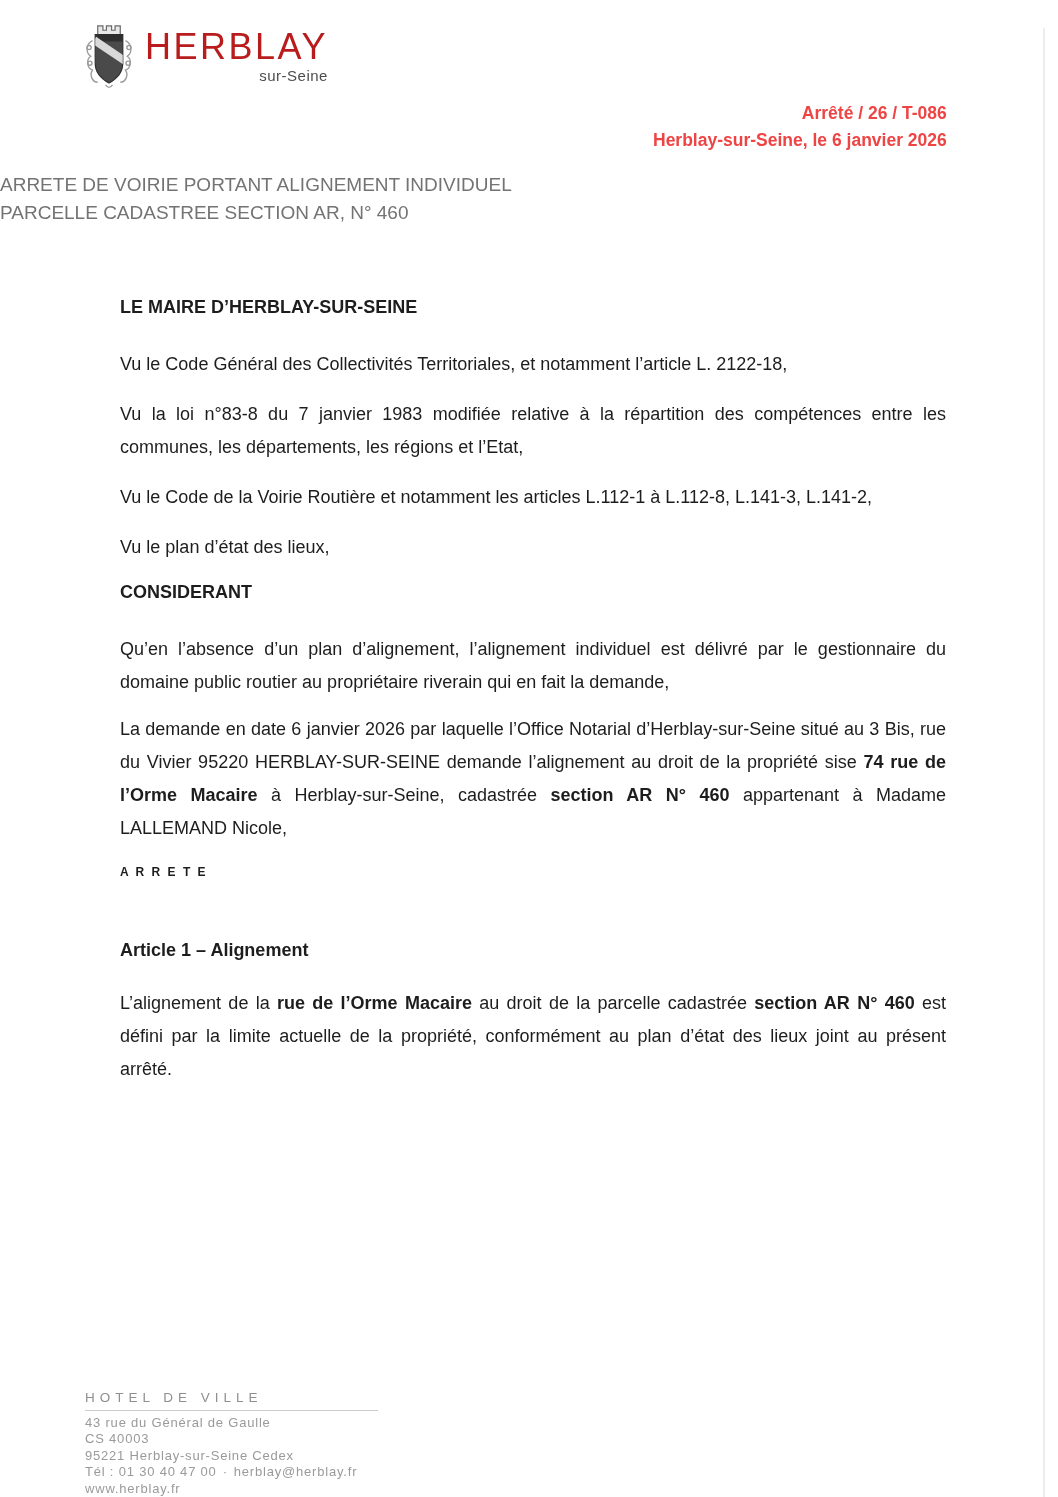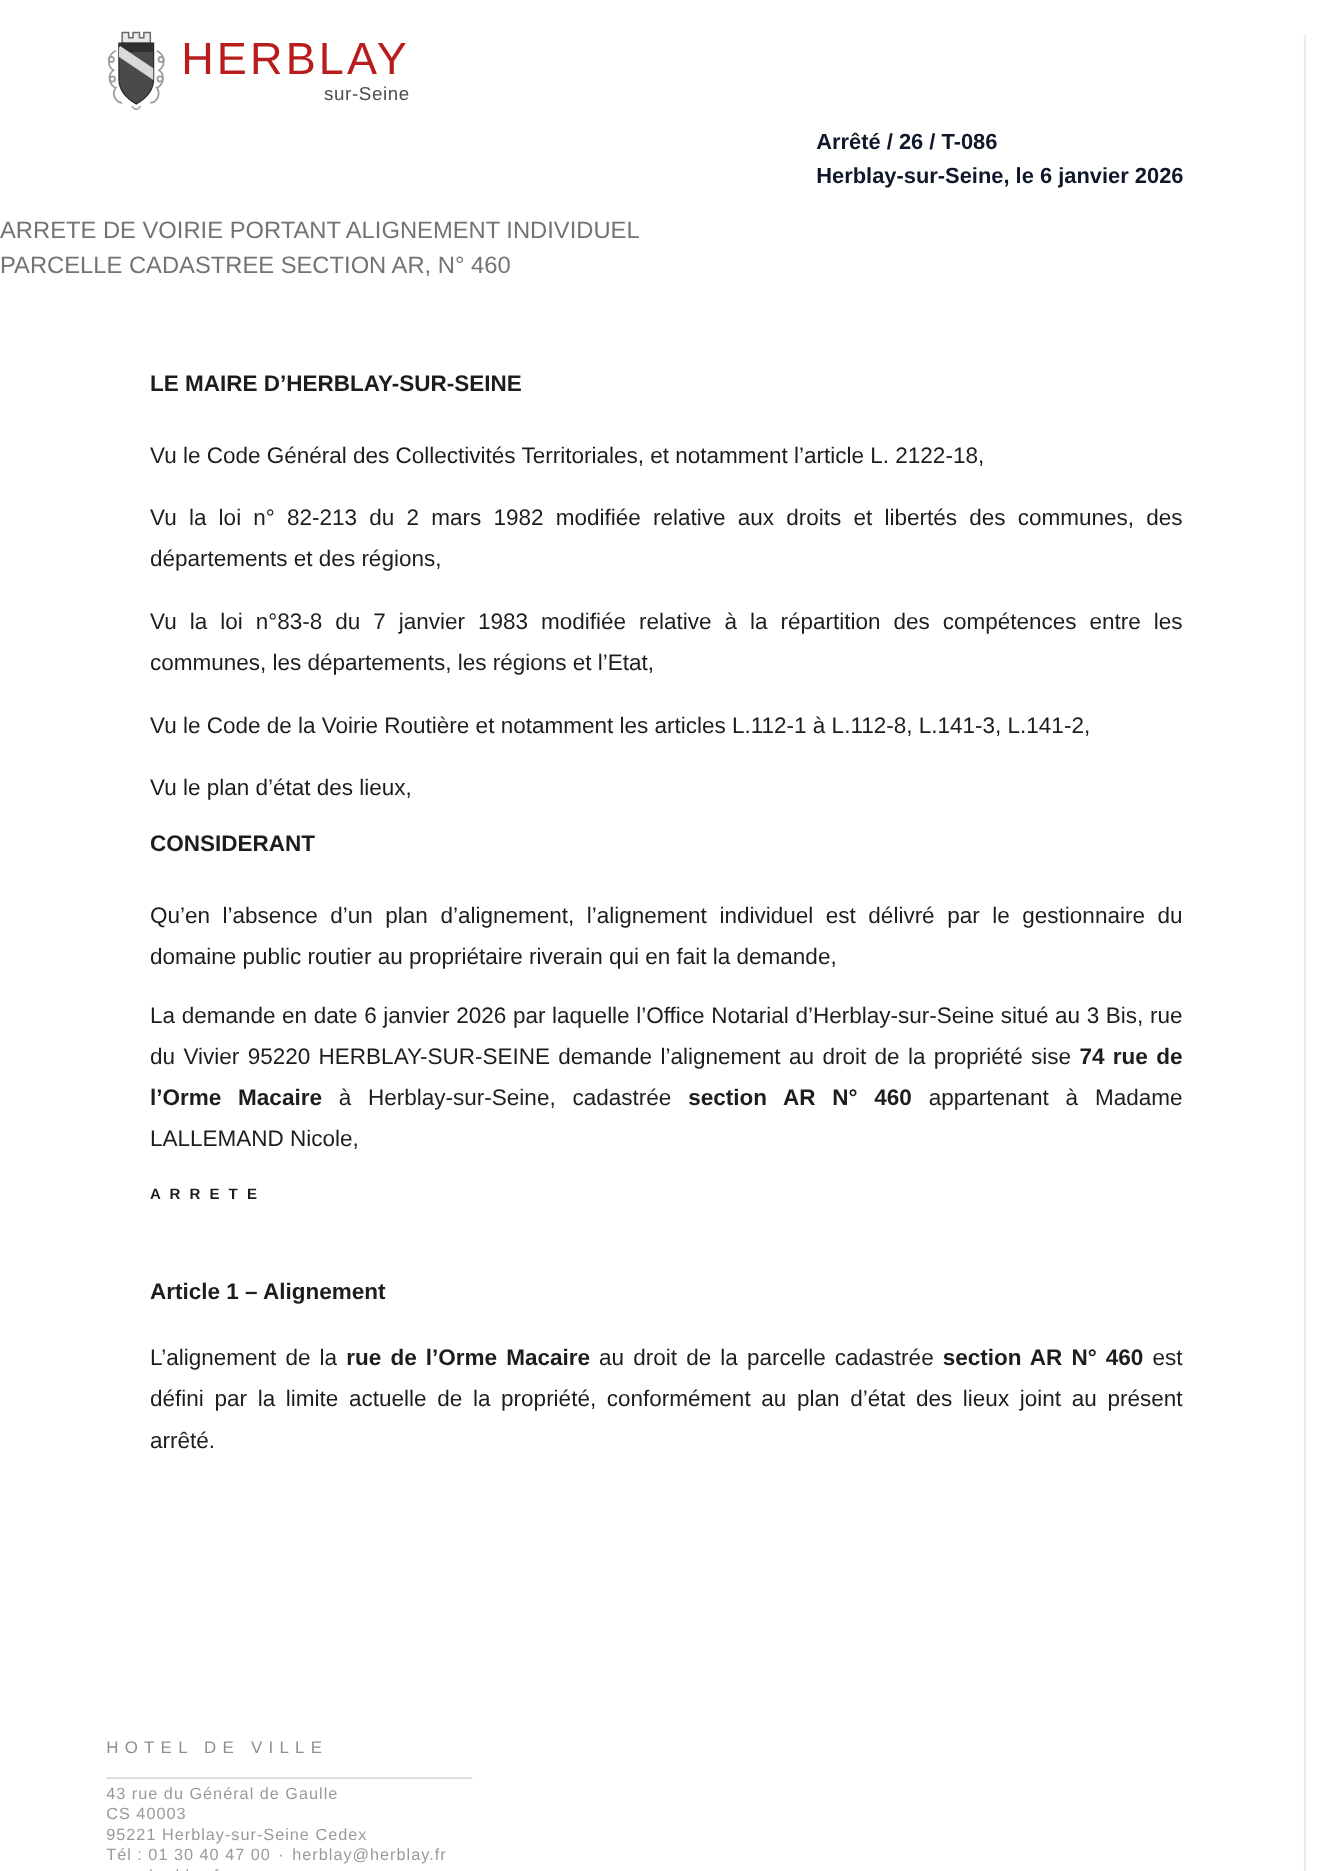--- a/index.html
+++ b/index.html
@@ -18,22 +18,23 @@
   .brand-text { margin-left:10px; margin-top:8px; text-align:right; }
   .brand-name {
     font-size:36px; line-height:38px; letter-spacing:2.5px;
     color:#b91c1c; font-weight:normal; white-space:nowrap;
   }
   .brand-sub { font-size:15px; line-height:17px; color:#4d4d4d; letter-spacing:0.5px; margin-top:1px; }
 
   
   .header-ref {
     position:absolute; left:653px; top:100px;
-    font-weight:bold; font-size:17.5px; line-height:27px; color:#0f172a;
+    font-weight:bold; font-size:17.5px; line-height:27px; color:#ef4444;
     white-space:nowrap;
+    text-align:right;
   }
 
   
   .doc-title {
     position:absolute; left:0; top:171px; width:1026px;
     text-align:left; font-weight:normal; font-size:19px; line-height:28px; color:#737373;
   }
 
   
   .body-col {
@@ -50,21 +51,21 @@
     letter-spacing:2px; margin:16px 0 0 0 !important; text-align:left;
   }
   .article-heading { font-weight:bold; font-size:18px; line-height:22px; margin:56px 0 0 0 !important; text-align:left; }
   .article-para { margin:26px 0 0 0 !important; }
   b { font-weight:bold; }
 
   
   .footer { position:absolute; left:85px; top:1390px; color:#9a9a9a; font-size:13px; line-height:16.5px; letter-spacing:0.8px; }
   .footer-institution {
     font-size:13.5px; letter-spacing:5px; color:#8f8f8f;
-    padding-bottom:15px; border-bottom:1px solid #cccccc; width:293px; margin-bottom:4px;
+    padding-bottom:3px; border-bottom:1px solid #cccccc; width:293px; margin-bottom:4px;
     white-space:nowrap;
   }
   .footer div { white-space:nowrap; }
   .footer-contact span { display:inline; }
   .footer-sep { padding:0 6px; }
 
   
   .scan-line { position:absolute; right:13px; top:28px; bottom:0; width:2px; background:#ededed; }
 </style>
 </head>
@@ -110,21 +111,20 @@
 
   <div class="doc-title">
     <div>ARRETE DE VOIRIE PORTANT ALIGNEMENT INDIVIDUEL</div>
     <div>PARCELLE CADASTREE SECTION AR, N° 460</div>
   </div>
 
   <div class="body-col">
     <p class="salutation">LE MAIRE D’HERBLAY-SUR-SEINE</p>
 
     <p class="visa">Vu le Code Général des Collectivités Territoriales, et notamment l’article L. 2122-18,</p>
-    <p class="visa">Vu la loi n° 82-213 du 2 mars 1982 modifiée relative aux droits et libertés des communes, des départements et des régions,</p>
     <p class="visa">Vu la loi n°83-8 du 7 janvier 1983 modifiée relative à la répartition des compétences entre les communes, les départements, les régions et l’Etat,</p>
     <p class="visa">Vu le Code de la Voirie Routière et notamment les articles L.112-1 à L.112-8, L.141-3, L.141-2,</p>
     <p class="visa">Vu le plan d’état des lieux,</p>
 
     <p class="considerant-heading">CONSIDERANT</p>
     <p class="cons-p">Qu’en l’absence d’un plan d’alignement, l’alignement individuel est délivré par le gestionnaire du domaine public routier au propriétaire riverain qui en fait la demande,</p>
     <p class="cons-p"><span>La demande en date 6 janvier 2026 par laquelle l’Office Notarial d’Herblay-sur-Seine situé au 3 Bis, rue du Vivier 95220 HERBLAY-SUR-SEINE demande l’alignement au droit de la propriété sise </span><b>74 rue de l’Orme Macaire</b><span> à Herblay-sur-Seine, cadastrée </span><b>section AR N° 460</b><span> appartenant à Madame LALLEMAND Nicole,</span></p>
 
     <p class="arrete-heading">A R R E T E</p>
 

